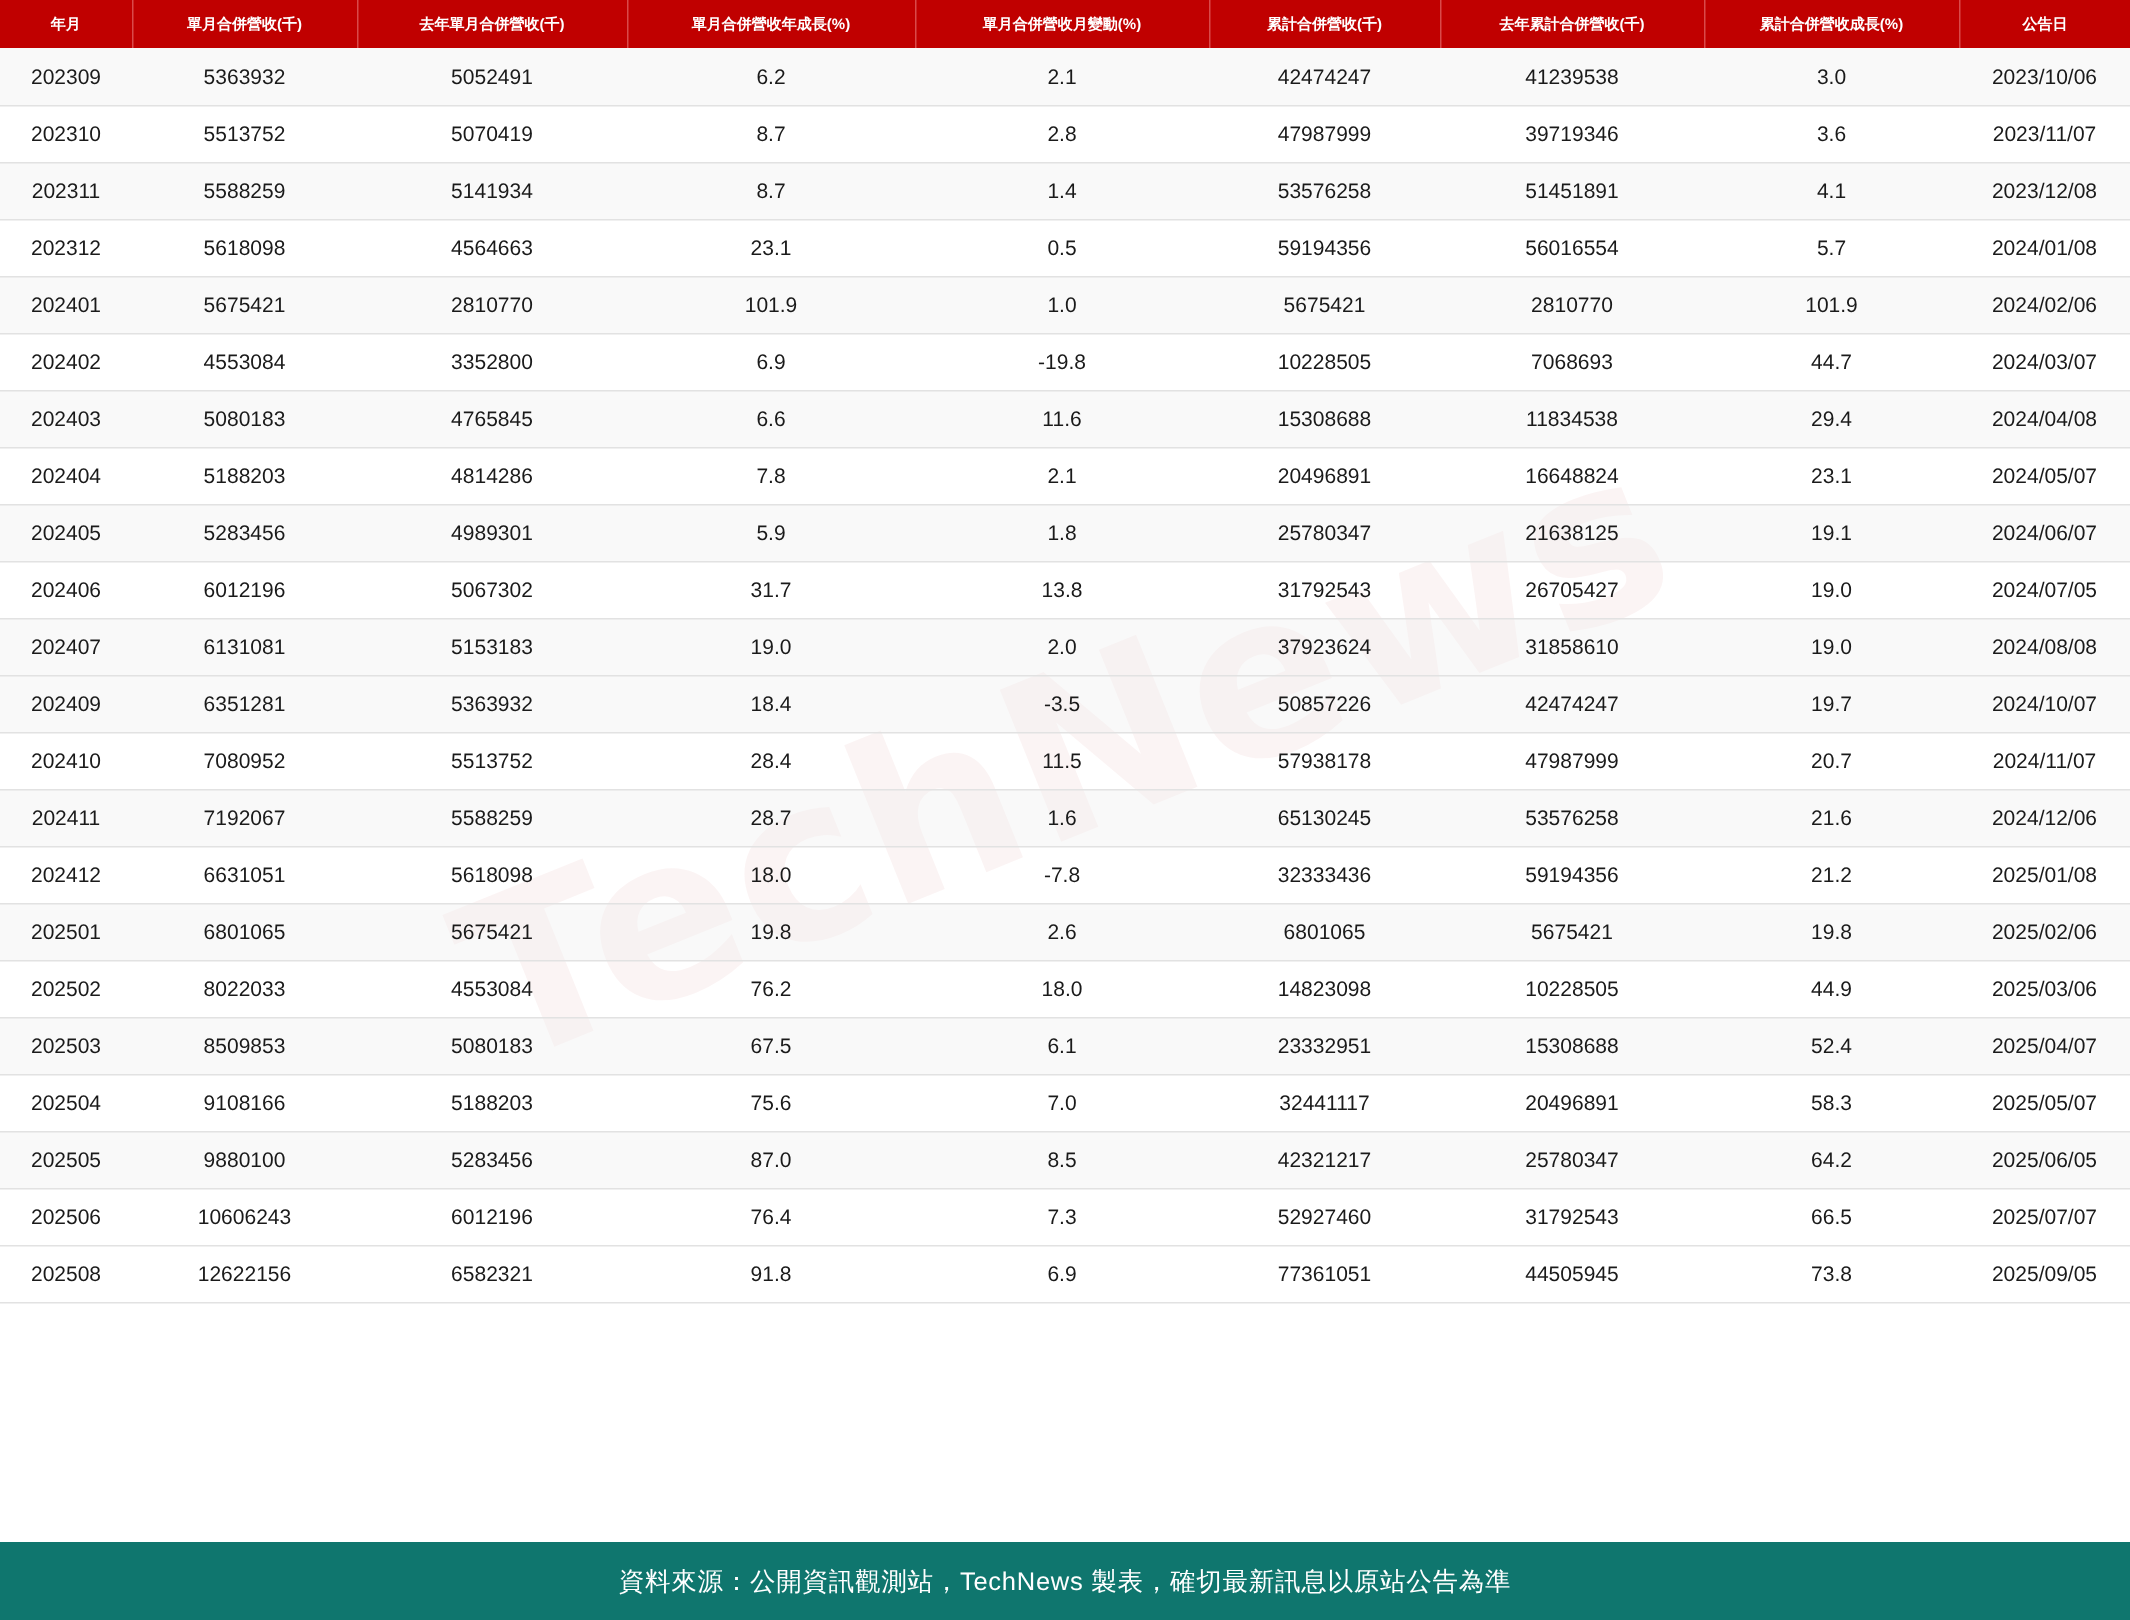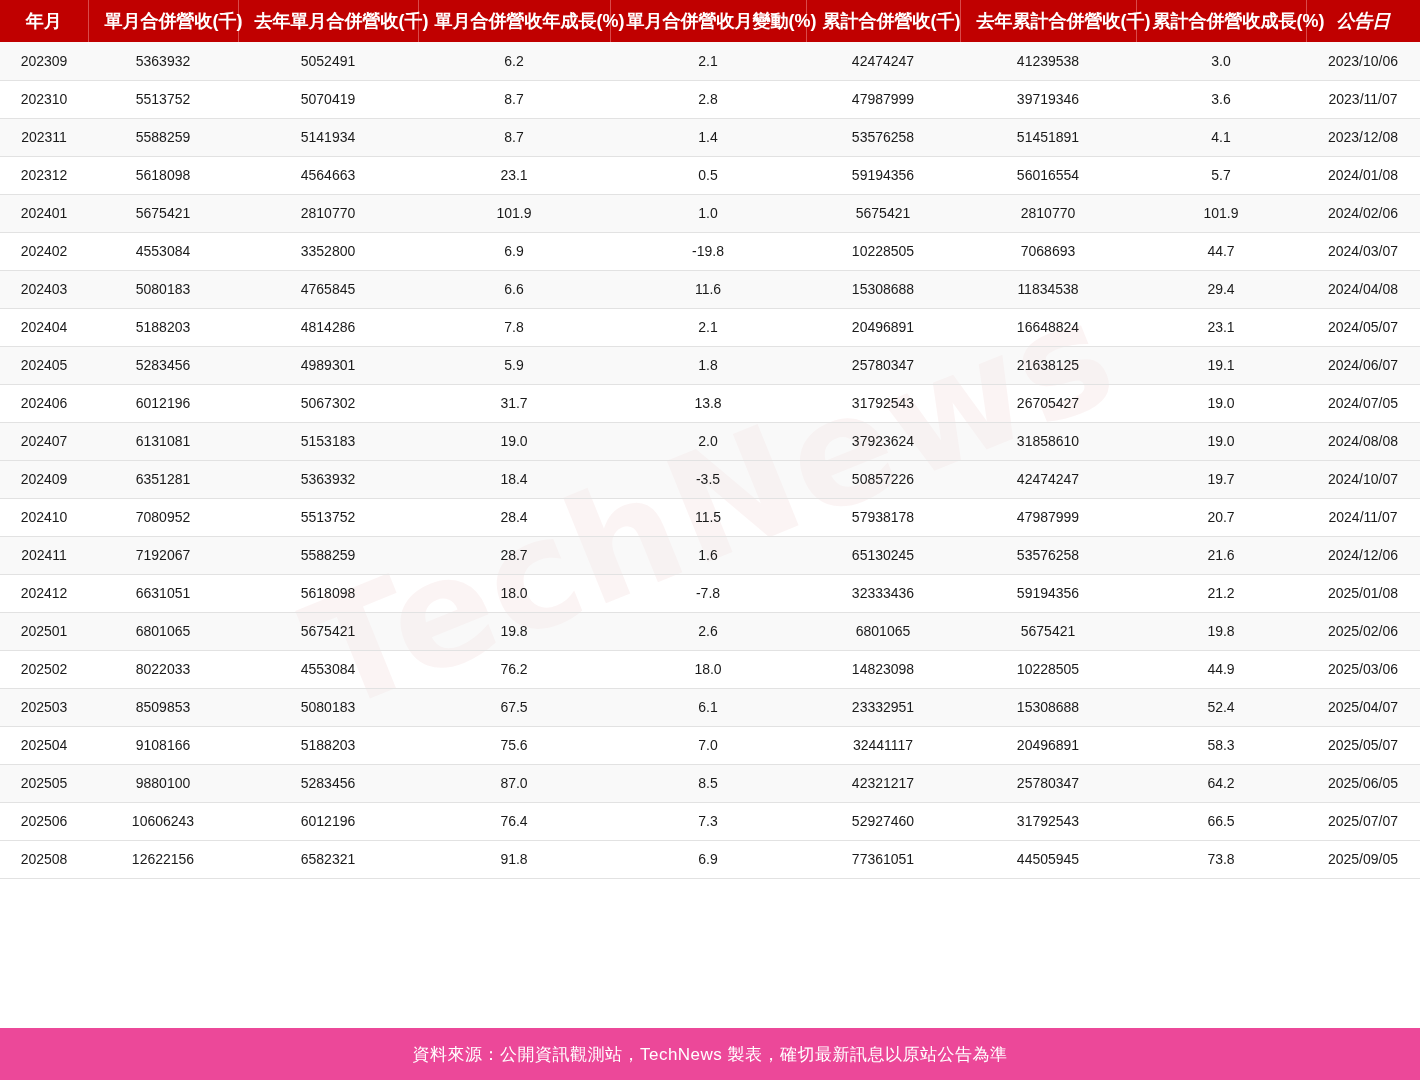--- a/index.html
+++ b/index.html
@@ -44,31 +44,31 @@
     position: relative;
     z-index: 10;
     border-collapse: collapse;
     width: 1420px;
     table-layout: fixed;
     background: transparent;
   }
   thead th {
     background: #c00000;
     color: #ffffff;
-    font-size: 18px;
+    font-size: 10px;
     font-weight: bold;
     text-align: center;
     padding: 9px 16px;
     border-right: 1px solid #d94a4a;
     height: 28px;
     box-sizing: border-box;
     white-space: nowrap;
     margin-top: 40px;
   }
-  thead th:last-child { border-right: none; font-style: italic; }
+  thead th:last-child { border-right: none; }
   tbody td {
     font-size: 14px;
     color: #1a1a1a;
     text-align: center;
     padding: 10px 6px;
     border-bottom: 1px solid #e2e2e2;
     height: 38px;
     box-sizing: border-box;
     white-space: nowrap;
     background: transparent;
@@ -87,21 +87,21 @@
   col.c5 { width: 154px; }
   col.c6 { width: 176px; }
   col.c7 { width: 170px; }
   col.c8 { width: 114px; }
   .footer {
     position: absolute;
     left: 0;
     bottom: 0;
     width: 1420px;
     height: 52px;
-    background: #ec4899;
+    background: #0f766e;
     color: #ffffff;
     font-size: 17px;
     display: flex;
     align-items: center;
     justify-content: center;
     z-index: 20;
     letter-spacing: 0.5px;
   }
 </style>
 </head>

